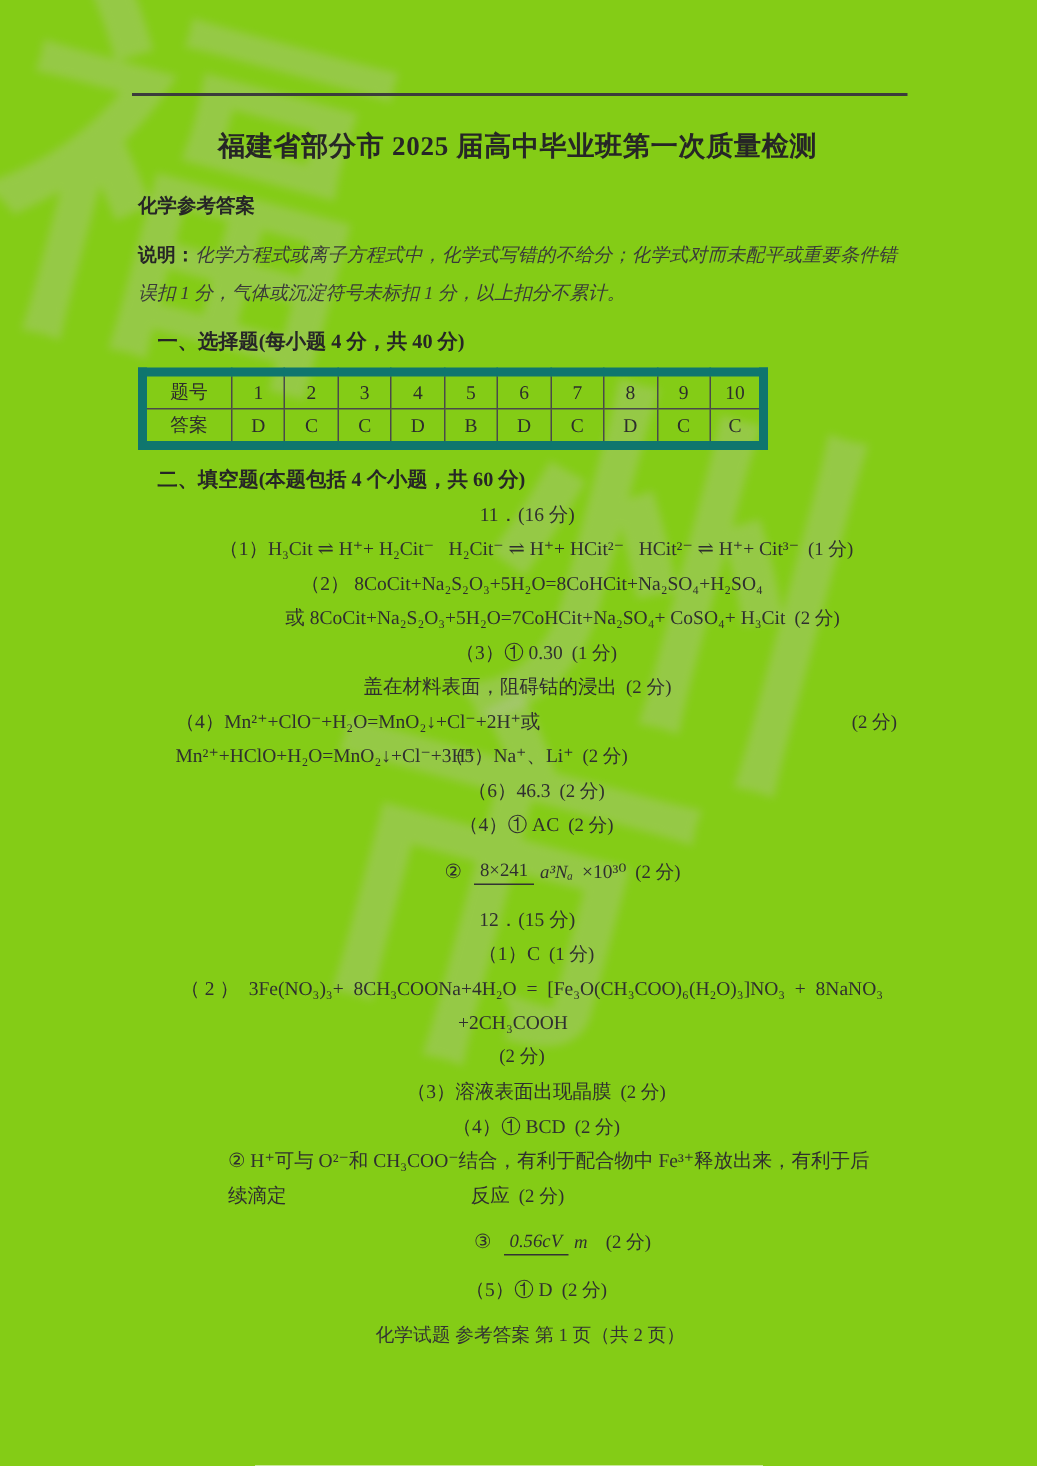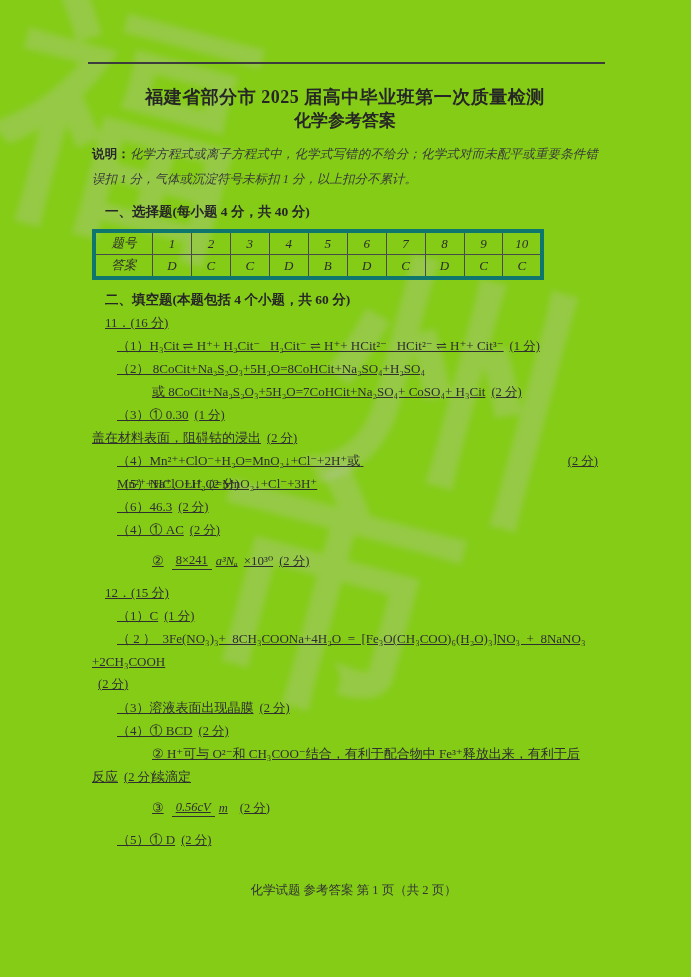--- a/index.html
+++ b/index.html
@@ -33,46 +33,46 @@
   }
   .content{
     position:relative;z-index:1;
     padding:84px 93px 0 92px;
   }
   .doc-title{
     text-align:center;font-size:18px;font-weight:bold;
     line-height:26px;letter-spacing:.5px;color:#262626;
   }
   .doc-subtitle{
-    text-align:center;font-size:17px;font-weight:bold;
-    line-height:22px;margin-top:0;color:#262626;
+    text-align:left;font-size:13px;font-weight:bold;
+    line-height:22px;margin-top:16px;color:#262626;
   }
   .notice{
     margin-top:10px;font-size:12.5px;line-height:25px;
     text-align:justify;font-style:italic;color:#3a3a3a;
   }
   .notice b{font-style:normal;font-weight:bold;color:#262626;}
   .sec-heading{
     font-size:13.5px;font-weight:bold;line-height:23px;color:#262626;
   }
   .h1{margin-top:8px;margin-left:13px;}
   .h2{margin-top:8px;margin-left:13px;}
   table.answers{
-    border-collapse:collapse;width:452px;margin-top:6px;
-    border:4px solid #0f766e;table-layout:fixed;font-style:italic;
+    border-collapse:collapse;width:420px;margin-top:6px;
+    border:6px solid #0f766e;table-layout:fixed;
   }
   table.answers td{
     border:1px solid #4a4a4a;text-align:center;
     height:21px;font-size:13px;padding:0;color:#2c2c2c;
   }
   table.answers td.hd{width:56px;font-size:12.5px;}
 
   .line{
-    display:flex;justify-content:flex-start;align-items:baseline;
-    height:23px;line-height:23px;font-size:13px;text-decoration:underline;
+    display:flex;justify-content:center;align-items:baseline;
+    height:23px;line-height:23px;font-size:13px;
   }
   .line .t{white-space:pre-wrap;}
   .line .score{flex-shrink:0;font-size:12.5px;padding-left:6px;}
   .ind-a{padding-left:13px;}   
   .ind-b{padding-left:25px;}   
   .ind-c{padding-left:60px;}   
   .qlabel{font-size:13px;}
 
   .frac-line{height:40px;align-items:center;line-height:normal;}
   .frac-line .t{display:inline-flex;align-items:center;white-space:pre;}

